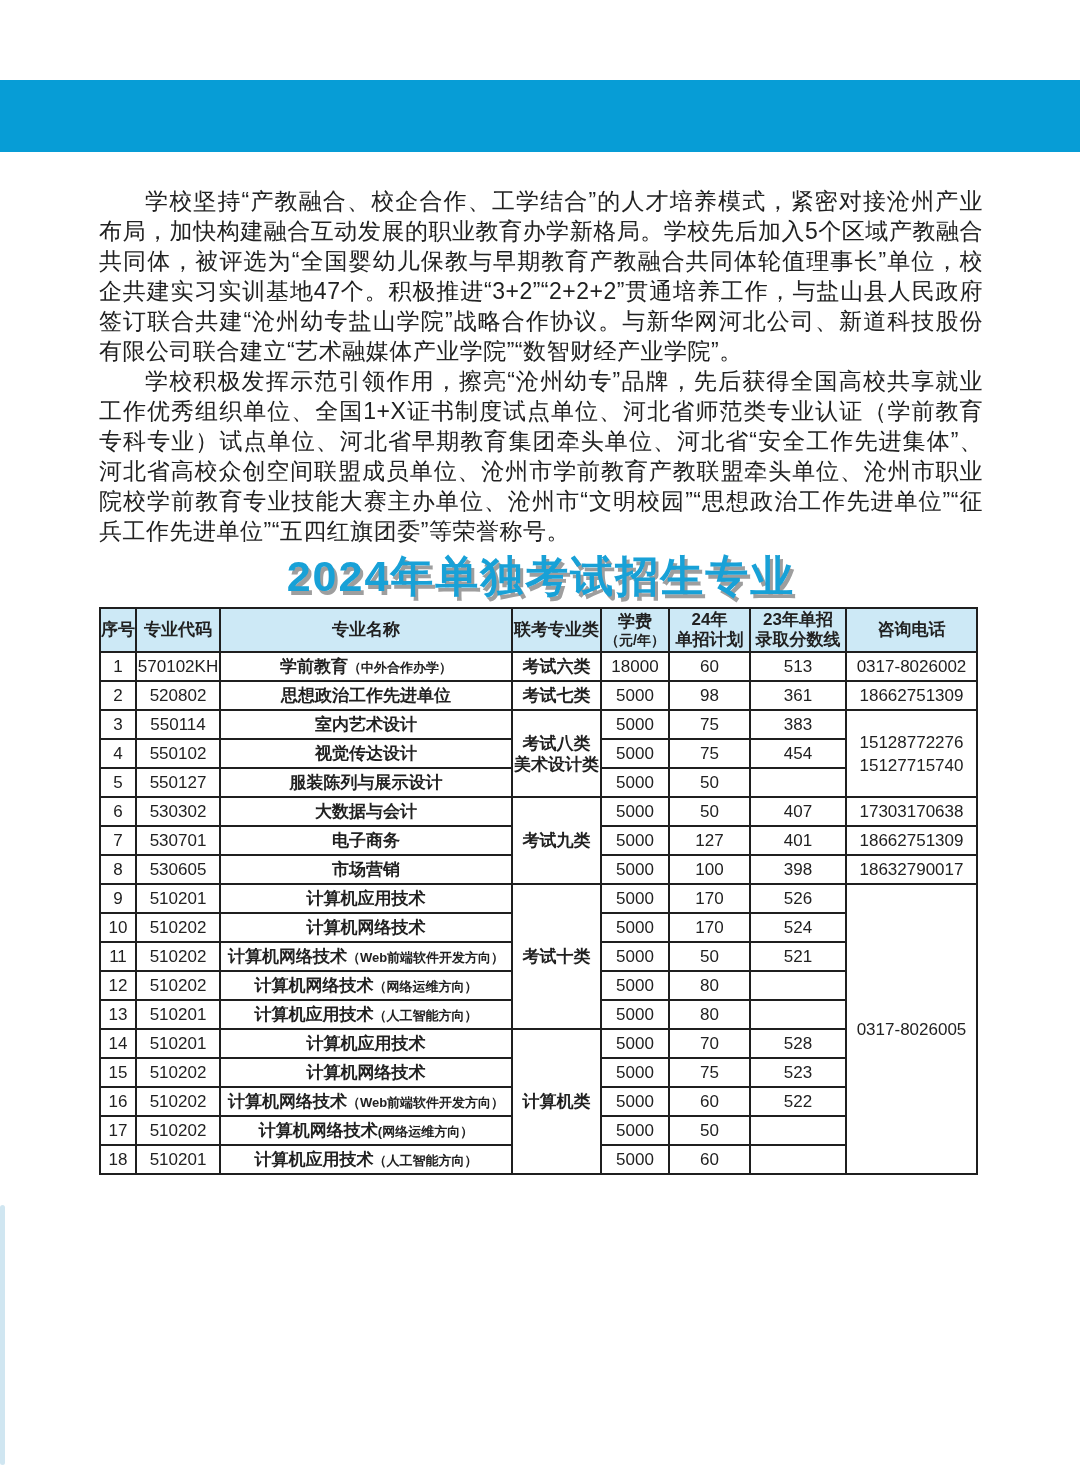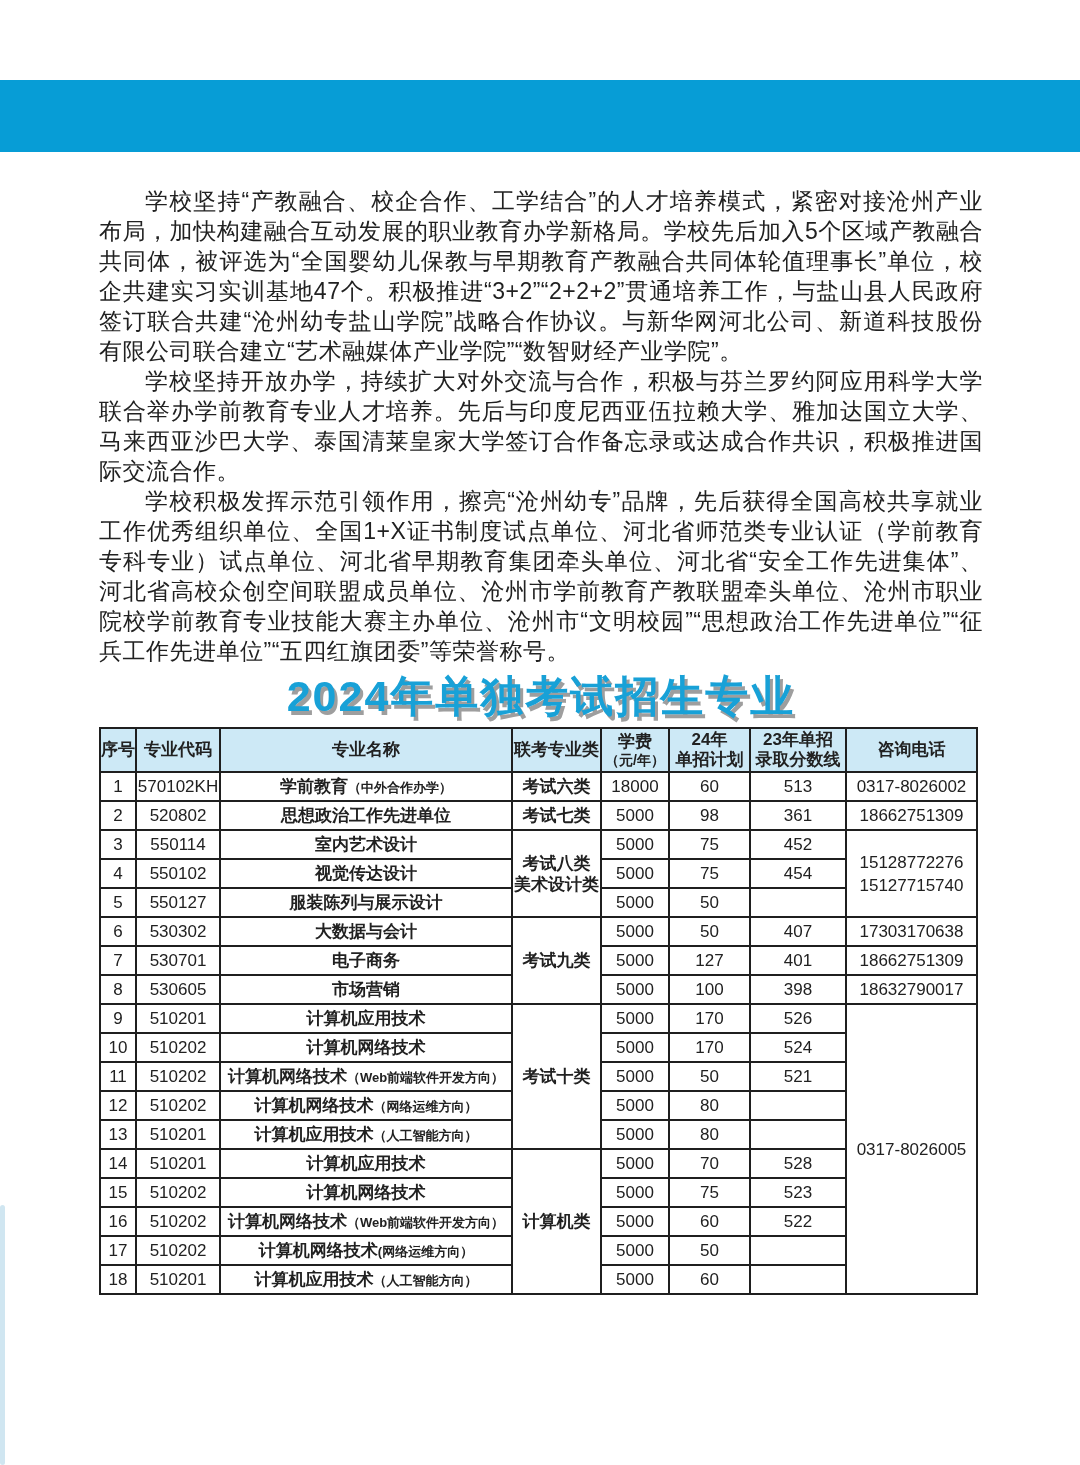--- a/index.html
+++ b/index.html
@@ -58,21 +58,20 @@
 <body>
 
 <div class="page">
 
   <div class="top-band"></div>
   <div class="left-strip"></div>
 
   <div class="content">
 
     <p class="para">学校坚持“产教融合、校企合作、工学结合”的人才培养模式，紧密对接沧州产业布局，加快构建融合互动发展的职业教育办学新格局。学校先后加入5个区域产教融合共同体，被评选为“全国婴幼儿保教与早期教育产教融合共同体轮值理事长”单位，校企共建实习实训基地47个。积极推进“3+2”“2+2+2”贯通培养工作，与盐山县人民政府签订联合共建“沧州幼专盐山学院”战略合作协议。与新华网河北公司、新道科技股份有限公司联合建立“艺术融媒体产业学院”“数智财经产业学院”。</p>
-    <p class="para">学校坚持开放办学，持续扩大对外交流与合作，积极与芬兰罗约阿应用科学大学联合举办学前教育专业人才培养。先后与印度尼西亚伍拉赖大学、雅加达国立大学、马来西亚沙巴大学、泰国清莱皇家大学签订合作备忘录或达成合作共识，积极推进国际交流合作。</p>
     <p class="para">学校积极发挥示范引领作用，擦亮“沧州幼专”品牌，先后获得全国高校共享就业工作优秀组织单位、全国1+X证书制度试点单位、河北省师范类专业认证（学前教育专科专业）试点单位、河北省早期教育集团牵头单位、河北省“安全工作先进集体”、河北省高校众创空间联盟成员单位、沧州市学前教育产教联盟牵头单位、沧州市职业院校学前教育专业技能大赛主办单位、沧州市“文明校园”“思想政治工作先进单位”“征兵工作先进单位”“五四红旗团委”等荣誉称号。</p>
 
     <h1 class="title">2024年单独考试招生专业</h1>
 
     <table class="admissions">
       <colgroup>
         <col class="w-no">
           <col class="w-code">
           <col class="w-name">
           <col class="w-exam">
@@ -134,21 +133,21 @@
           <tr>
             <td class="c-num">3</td>
             <td class="c-num">550114</td>
             <td class="c-name"><span class="name-main">室内艺术设计</span></td>
             <td class="c-exam" rowspan="3">
               <div>考试八类</div>
               <div>美术设计类</div>
             </td>
             <td class="c-num">5000</td>
             <td class="c-num">75</td>
-            <td class="c-num">452</td>
+            <td class="c-num">383</td>
             <td class="c-phone" rowspan="3">
               <div>15128772276</div>
               <div>15127715740</div>
             </td>
           </tr>
           <tr>
             <td class="c-num">4</td>
             <td class="c-num">550102</td>
             <td class="c-name"><span class="name-main">视觉传达设计</span></td>
             <td class="c-num">5000</td>

